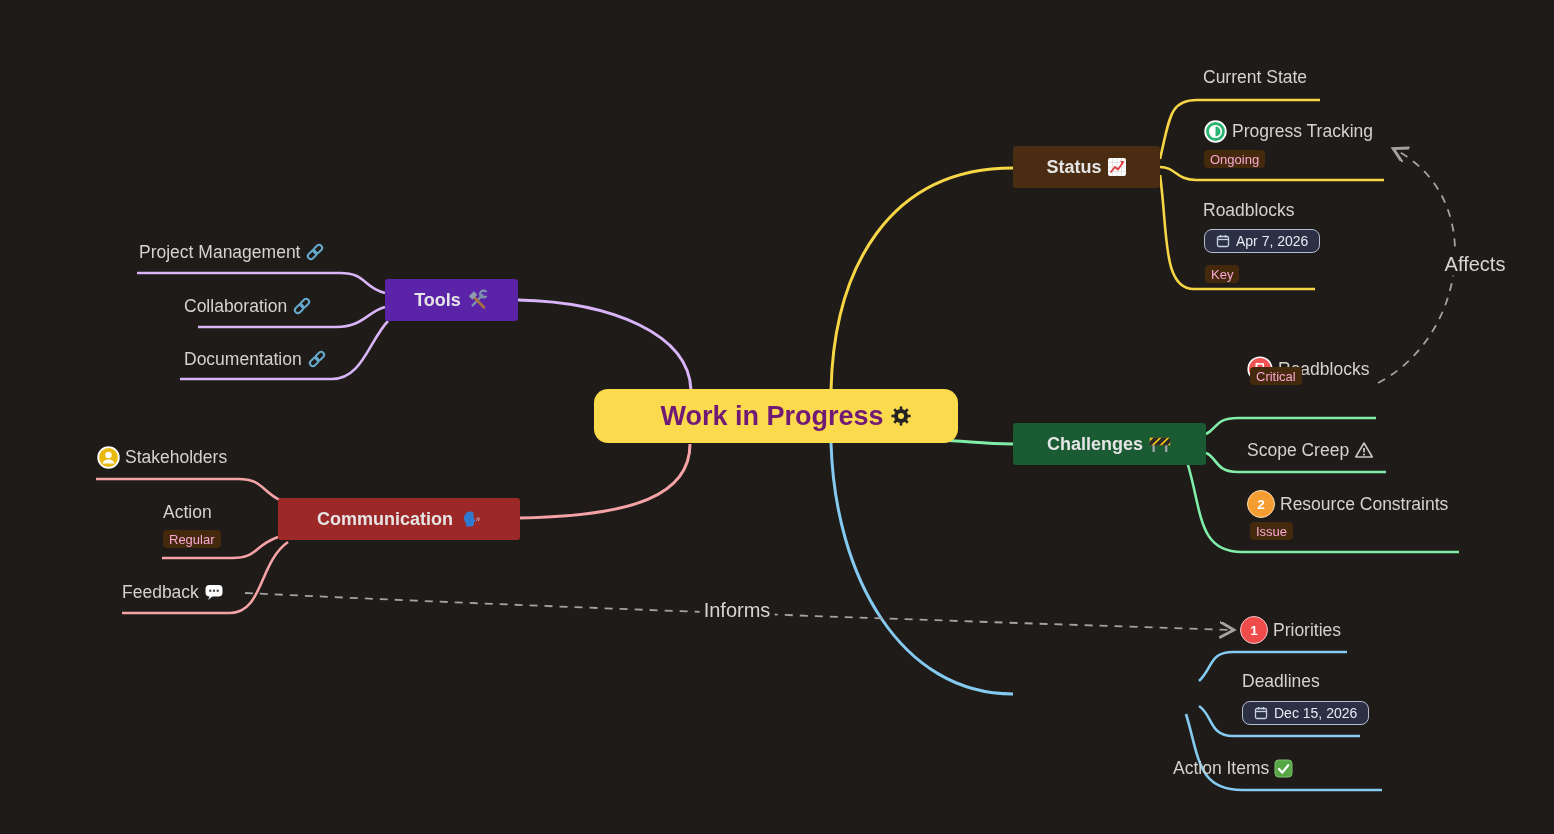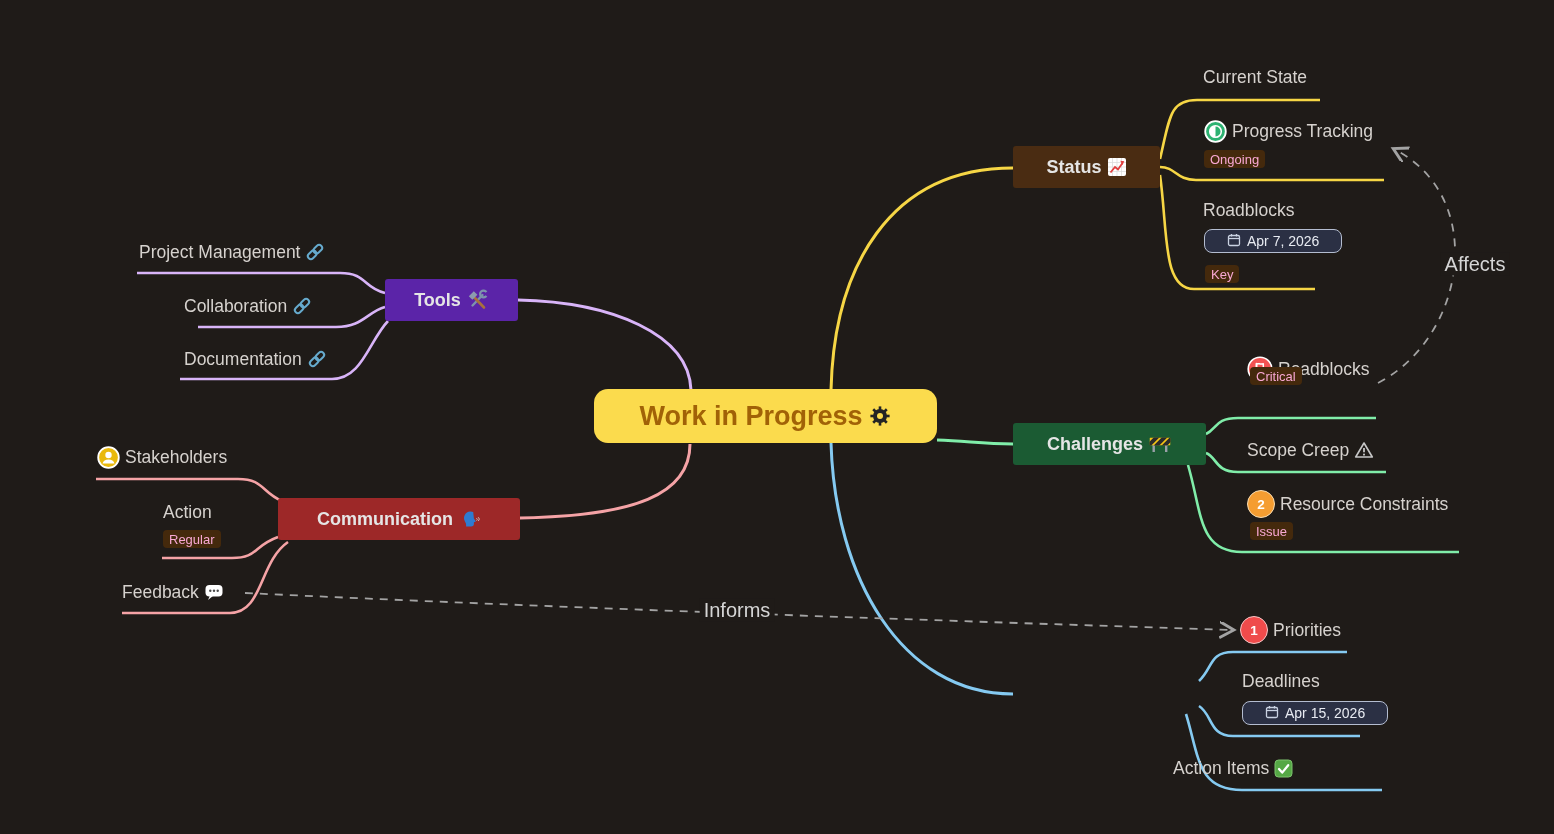--- a/index.html
+++ b/index.html
@@ -1,28 +1,28 @@
 <!DOCTYPE html>
 <html><head>
 <meta charset="utf-8">
 <style>
   html,body{margin:0;padding:0;background:#1f1b18;}
   #stage{position:relative;width:1554px;height:834px;background:#1f1b18;overflow:hidden;
          font-family:"Liberation Sans", sans-serif;}
   #links{position:absolute;left:0;top:0;z-index:1;}
   .node{position:absolute;z-index:3;display:flex;align-items:center;justify-content:center;
         gap:5px;font-weight:bold;color:#e5e5e5;border-radius:3px;cursor:default;}
-  .root-node{background:#fbdb4d;color:#a16207;font-size:27px;border-radius:14px;}
+  .root-node{background:#fbdb4d;color:#701a75;font-size:27px;border-radius:14px;padding-left:21px;}
   .branch{font-size:18px;}
   .child{position:absolute;z-index:3;display:flex;align-items:center;gap:5px;
          color:#d6d2ce;font-size:17.5px;white-space:nowrap;}
   .badge{position:absolute;z-index:3;background:#44290c;color:#f9a8d4;font-size:13px;
          padding:1.5px 6px;border-radius:4px;white-space:nowrap;}
-  .chip{position:absolute;z-index:3;display:flex;gap:6px;background:#2b3044;
-        border:1.5px solid #b4bdd0;border-radius:8px;color:#e8ebf2;font-size:14px;padding:3px 22px;
+  .chip{position:absolute;z-index:3;display:flex;align-items:center;gap:6px;background:#2b3044;
+        border:1.5px solid #b4bdd0;border-radius:8px;color:#e8ebf2;font-size:14px;padding:3px 11px;
         white-space:nowrap;}
   .edge-label{position:absolute;z-index:4;transform:translate(-50%,-50%);color:#d5d5d5;
         font-size:20px;background:#1f1b18;padding:0 4px;white-space:nowrap;}
   .numcircle{width:26px;height:26px;border-radius:50%;display:flex;align-items:center;
         justify-content:center;color:#fff;font-size:13.5px;font-weight:bold;flex:0 0 auto;}
   .num-red{background:#ef4b4b;border:1.5px solid #f6c6c6;}
   .num-orange{background:#f59d31;border:1.5px solid #f8ddb4;}
   svg.ic{display:block;flex:0 0 auto;}
 </style>
 </head>
@@ -277,21 +277,21 @@
   <div class="child" style="left:1242px;top:670px;height:22px">
     <span>Deadlines</span>
   </div>
   <div class="chip" style="left:1242px;top:701px">
     <svg class="ic" width="14" height="14" viewBox="0 0 14 14">
       <rect x="1.5" y="2.5" width="11" height="10" rx="1.5" fill="none" stroke="#c9d2e2" stroke-width="1.3"></rect>
       <line x1="1.5" y1="5.5" x2="12.5" y2="5.5" stroke="#c9d2e2" stroke-width="1.3"></line>
       <line x1="4.5" y1="1" x2="4.5" y2="3.5" stroke="#c9d2e2" stroke-width="1.3"></line>
       <line x1="9.5" y1="1" x2="9.5" y2="3.5" stroke="#c9d2e2" stroke-width="1.3"></line>
     </svg>
-    <span>Apr 15, 2026</span>
+    <span>Dec 15, 2026</span>
   </div>
 
   <div class="child" style="left:1173px;top:757px;height:22px">
     <span>Action Items</span>
     <svg class="ic" width="19" height="19" viewBox="0 0 19 19">
       <rect x="1" y="1" width="17" height="17" rx="3.5" fill="#55a845" stroke="#7ec46f" stroke-width="1"></rect>
       <path d="M5,10 l3.2,3.6 6,-7.4" fill="none" stroke="#ffffff" stroke-width="2.3" stroke-linecap="round" stroke-linejoin="round"></path>
     </svg>
   </div>
 

